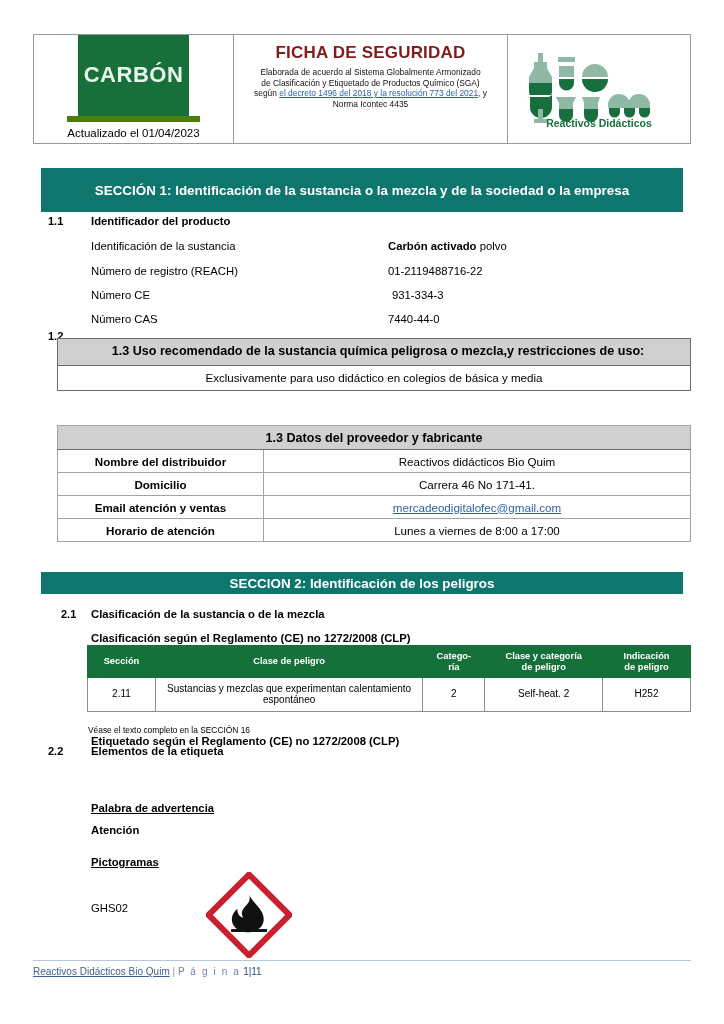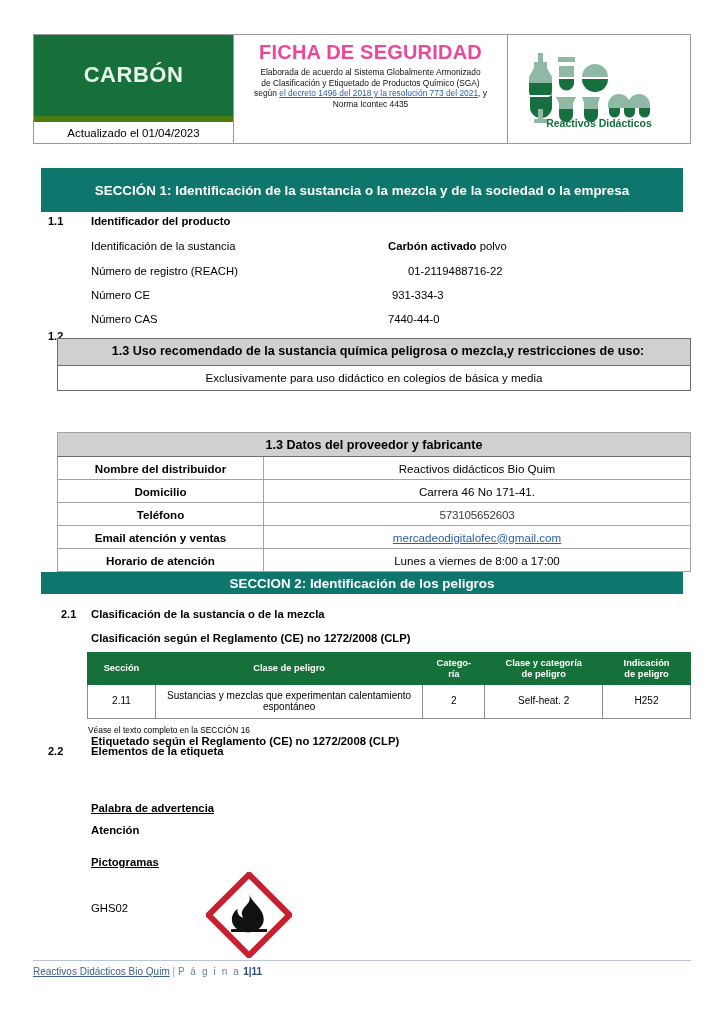--- a/index.html
+++ b/index.html
@@ -27,20 +27,21 @@
     left: 33px; top: 34px;
     width: 658px; height: 110px;
     border: 1px solid #9a9a9a;
     display: flex;
   }
   .hdr-left {
     width: 200px;
     border-right: 1px solid #9a9a9a;
     display: flex;
     flex-direction: column;
+    align-items: center;
   }
   .hdr-title-block {
     background: #17703A;
     flex: 1 1 auto;
     display: flex;
     align-items: center;
     justify-content: center;
     flex-direction: column;
     padding: 4px 6px 6px 6px;
   }
@@ -61,22 +62,22 @@
     background: #fff;
     border-top: 6px solid #4d7c0f;
   }
   .hdr-mid {
     width: 274px;
     border-right: 1px solid #9a9a9a;
     padding: 6px 7px 4px 7px;
     text-align: center;
   }
   .hdr-mid .big {
-    color: #ec4899;
-    font-size: 20px;
+    color: #7f1d1d;
+    font-size: 17px;
     font-weight: bold;
     letter-spacing: 0.2px;
     line-height: 23px;
   }
   .hdr-mid .small {
     font-size: 8.4px;
     line-height: 10.6px;
     margin-top: 3px;
     color: #111;
   }
@@ -130,21 +131,21 @@
     border-bottom: 1px solid #6d6d6d;
   }
   .usebox .body {
     background: #ffffff;
     font-size: 11.6px;
     text-align: center;
     padding: 5px 6px 6px 6px;
   }
 
   
-  table { border-collapse: collapse; margin-top: 7px; }
+  table { border-collapse: collapse; }
   .supplier {
     position: absolute;
     left: 57px; top: 425px;
     width: 634px;
     border: 1px solid #6d6d6d;
   }
   .supplier td {
     border: 1px solid #a3a3a3;
     height: 23px;
     font-size: 11.6px;
@@ -210,21 +211,21 @@
     left: 33px; top: 960px;
     width: 658px;
     border-top: 1px solid #b9c6d9;
     padding-top: 5px;
     font-size: 10px;
     color: #40618f;
   }
   .footer .lnk { text-decoration: underline; color: #40618f; }
   .footer .sep { color: #8aa0bd; }
   .footer .pg { letter-spacing: 1.6px; color: #6b82a5; }
-  .footer .pgn { font-weight: bold; color: #2b4a78; letter-spacing: 0; }
+  .footer .pgn { font-weight: normal; color: #2b4a78; letter-spacing: 0; }
 </style>
 </head>
 <body>
 
 <div class="page">
 
   <div class="header">
 
     <div class="hdr-left">
       <div class="hdr-title-block">
@@ -281,21 +282,21 @@
 
   <div class="sec-banner" style="left:41px; top:168px; width:642px; height:44px;">SECCIÓN 1: Identificación de la sustancia o la mezcla y de la sociedad o la empresa</div>
 
   <div class="num" style="left:48px; top:215px;">1.1</div>
   <div class="txt b" style="left:91px; top:214px;">Identificador del producto</div>
 
   <div class="txt" style="left:91px; top:239px;">Identificación de la sustancia</div>
   <div class="txt" style="left:388px; top:239px;"><span class="b">Carbón activado</span><span> polvo</span></div>
 
   <div class="txt" style="left:91px; top:264px;">Número de registro (REACH)</div>
-  <div class="txt" style="left:408px; top:264px;">01-2119488716-22</div>
+  <div class="txt" style="left:388px; top:264px;">01-2119488716-22</div>
 
   <div class="txt" style="left:91px; top:288px;">Número CE</div>
   <div class="txt" style="left:392px; top:288px;">931-334-3</div>
 
   <div class="txt" style="left:91px; top:312px;">Número CAS</div>
   <div class="txt" style="left:388px; top:312px;text-align:center;">7440-44-0</div>
 
   <div class="num" style="left:48px; top:330px;">1.2</div>
 
   <div class="usebox">
@@ -311,24 +312,20 @@
         <tr class="thead">
       <td colspan="2">1.3 Datos del proveedor y fabricante</td>
     </tr>
     <tr>
       <td class="lab">Nombre del distribuidor</td>
       <td class="val">Reactivos didácticos Bio Quim</td>
     </tr>
     <tr>
       <td class="lab">Domicilio</td>
       <td class="val">Carrera 46 No 171-41.</td>
-    </tr>
-    <tr>
-      <td class="lab">Teléfono</td>
-      <td class="val"><span class="phone">573105652603</span></td>
     </tr>
     <tr>
       <td class="lab">Email atención y ventas</td>
       <td class="val"><a href="#">mercadeodigitalofec@gmail.com</a></td>
     </tr>
     <tr>
       <td class="lab">Horario de atención</td>
       <td class="val">Lunes a viernes de 8:00 a 17:00</td>
     </tr>
   </tbody>

